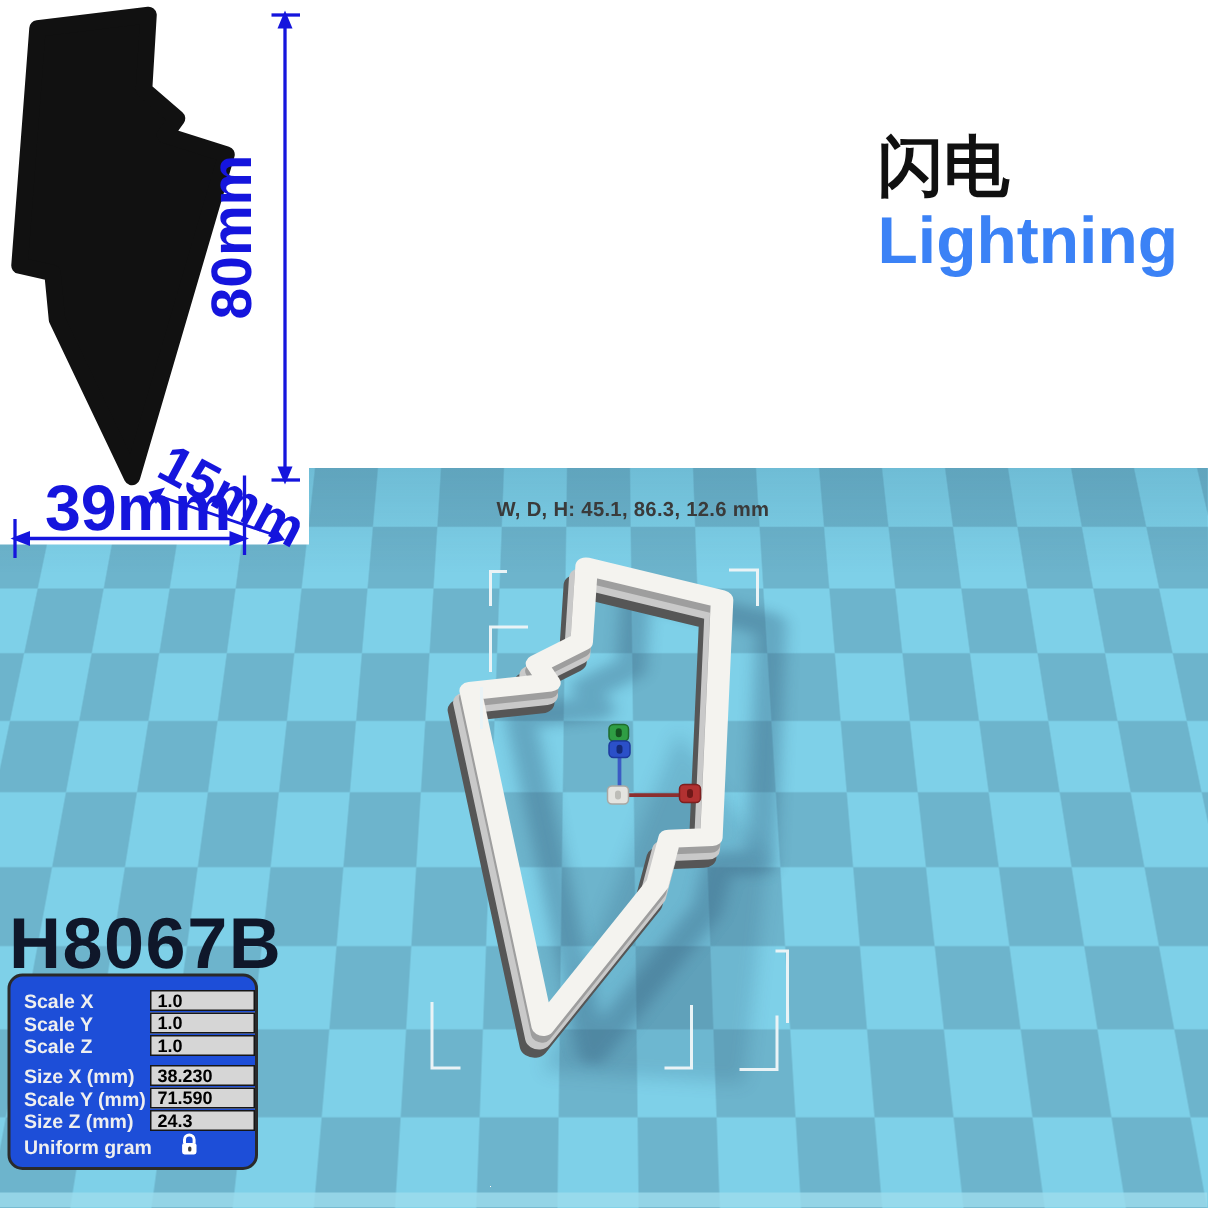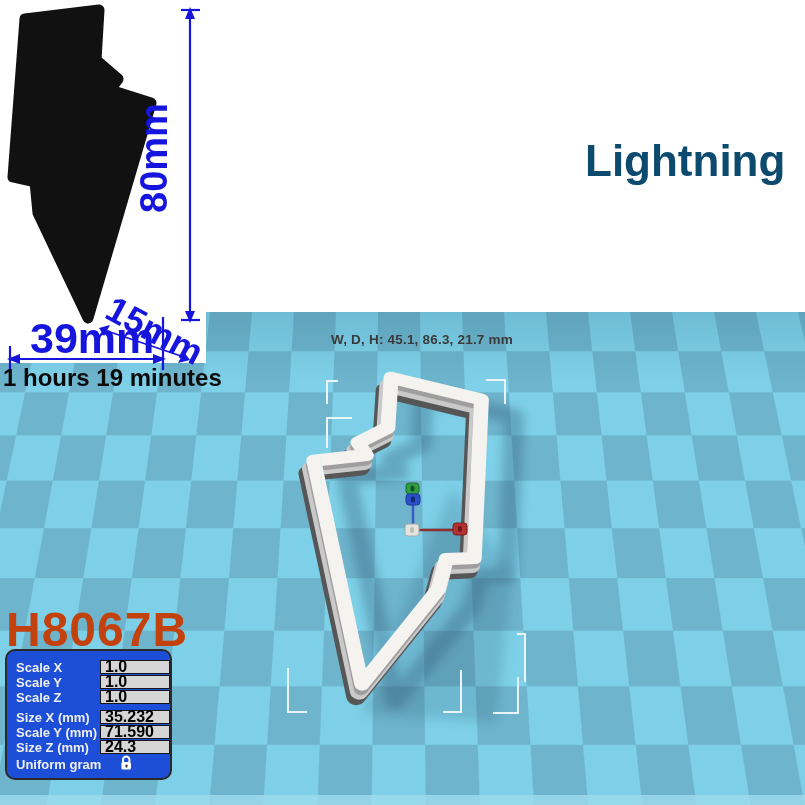--- a/index.html
+++ b/index.html
@@ -16,30 +16,30 @@
     transform-origin:820px 0;
     transform:perspective(760px) rotateX(24deg);
   }
   .floor-shade{position:absolute;inset:0;background:linear-gradient(rgba(20,70,100,.14),rgba(20,70,100,0) 70px);}
   .floor-bottom{position:absolute;left:0;bottom:0;width:100%;height:10px;background:#9edcec;opacity:.8;}
   
   .left-white{position:absolute;left:0;top:0;width:206px;height:363px;background:#fff;}
   svg.abs{position:absolute;left:0;top:0;}
   .stats{position:absolute;left:3px;top:363px;font-size:24px;font-weight:bold;color:#0b0b0b;line-height:30px;white-space:nowrap;}
   .title-zh{position:absolute;left:585px;top:82px;font-size:44px;font-weight:bold;color:#101010;white-space:nowrap;}
-  .title-en{position:absolute;left:585px;top:136px;font-size:44px;font-weight:bold;color:#0c4a6e;white-space:nowrap;text-align:center;}
+  .title-en{position:absolute;left:585px;top:136px;font-size:44px;font-weight:bold;color:#3b82f6;white-space:nowrap;text-align:center;}
   .wdh{position:absolute;left:331px;top:332px;font-size:13.5px;font-weight:bold;color:#3a3a3a;white-space:nowrap;letter-spacing:.2px;}
-  .sku{position:absolute;left:6px;top:602px;font-size:48px;font-weight:bold;color:#c2410c;letter-spacing:1px;white-space:nowrap;}
+  .sku{position:absolute;left:6px;top:602px;font-size:48px;font-weight:bold;color:#0f172a;letter-spacing:1px;white-space:nowrap;}
   
   .panel{position:absolute;left:5px;top:649px;width:167px;height:131px;background:#1d4ed8;
          border:2px solid #2a2a2a;border-radius:10px;box-sizing:border-box;}
   .prow{position:absolute;left:0;width:100%;height:15px;}
   .plabel{position:absolute;left:9px;top:0;font-size:13px;font-weight:bold;color:#efefef;white-space:nowrap;}
   .pfield{position:absolute;left:93px;top:0;width:64px;height:12px;background:#d6d6d6;border:1px solid #161616;
-          font-size:16px;font-weight:bold;color:#000;padding-left:4px;line-height:12px;}
+          font-size:12px;font-weight:bold;color:#000;padding-left:4px;line-height:12px;}
   .lock{position:absolute;left:112px;top:104px;}
 </style>
 </head>
 <body>
 
 <div id="app">
 
   <div class="floor-wrap">
     <div class="floor"></div>
     <div class="floor-shade"></div>
@@ -124,45 +124,45 @@
       <polygon points="184,352 178,363 190,360" stroke="none"></polygon>
     </g>
     <g fill="#1515dd" font-weight="bold" font-family="Liberation Sans, DejaVu Sans, sans-serif">
       <text transform="translate(167,213) rotate(-90)" font-size="38">80mm</text>
       <text x="30" y="353" font-size="43">39mm</text>
       <text transform="translate(103,317) rotate(28)" font-size="36">15mm</text>
     </g>
   </svg>
 
   <div class="stats">
-    <div>1 hours 19 minutes</div>
   </div>
 
+  <div class="title-zh">闪电</div>
   <div class="title-en">Lightning</div>
 
-  <div class="wdh">W, D, H: 45.1, 86.3, 21.7 mm</div>
+  <div class="wdh">W, D, H: 45.1, 86.3, 12.6 mm</div>
 
   <div class="sku">H8067B</div>
 
   <div class="panel">
     <div class="prow" style="top:9px">
       <span class="plabel">Scale X</span>
       <div class="pfield">1.0</div>
     </div>
     <div class="prow" style="top:24px">
       <span class="plabel">Scale Y</span>
       <div class="pfield">1.0</div>
     </div>
     <div class="prow" style="top:39px">
       <span class="plabel">Scale Z</span>
       <div class="pfield">1.0</div>
     </div>
     <div class="prow" style="top:59px">
       <span class="plabel">Size X (mm)</span>
-      <div class="pfield">35.232</div>
+      <div class="pfield">38.230</div>
     </div>
     <div class="prow" style="top:74px">
       <span class="plabel">Scale Y (mm)</span>
       <div class="pfield">71.590</div>
     </div>
     <div class="prow" style="top:89px">
       <span class="plabel">Size Z (mm)</span>
       <div class="pfield">24.3</div>
     </div>
     <div class="prow" style="top:106px">

